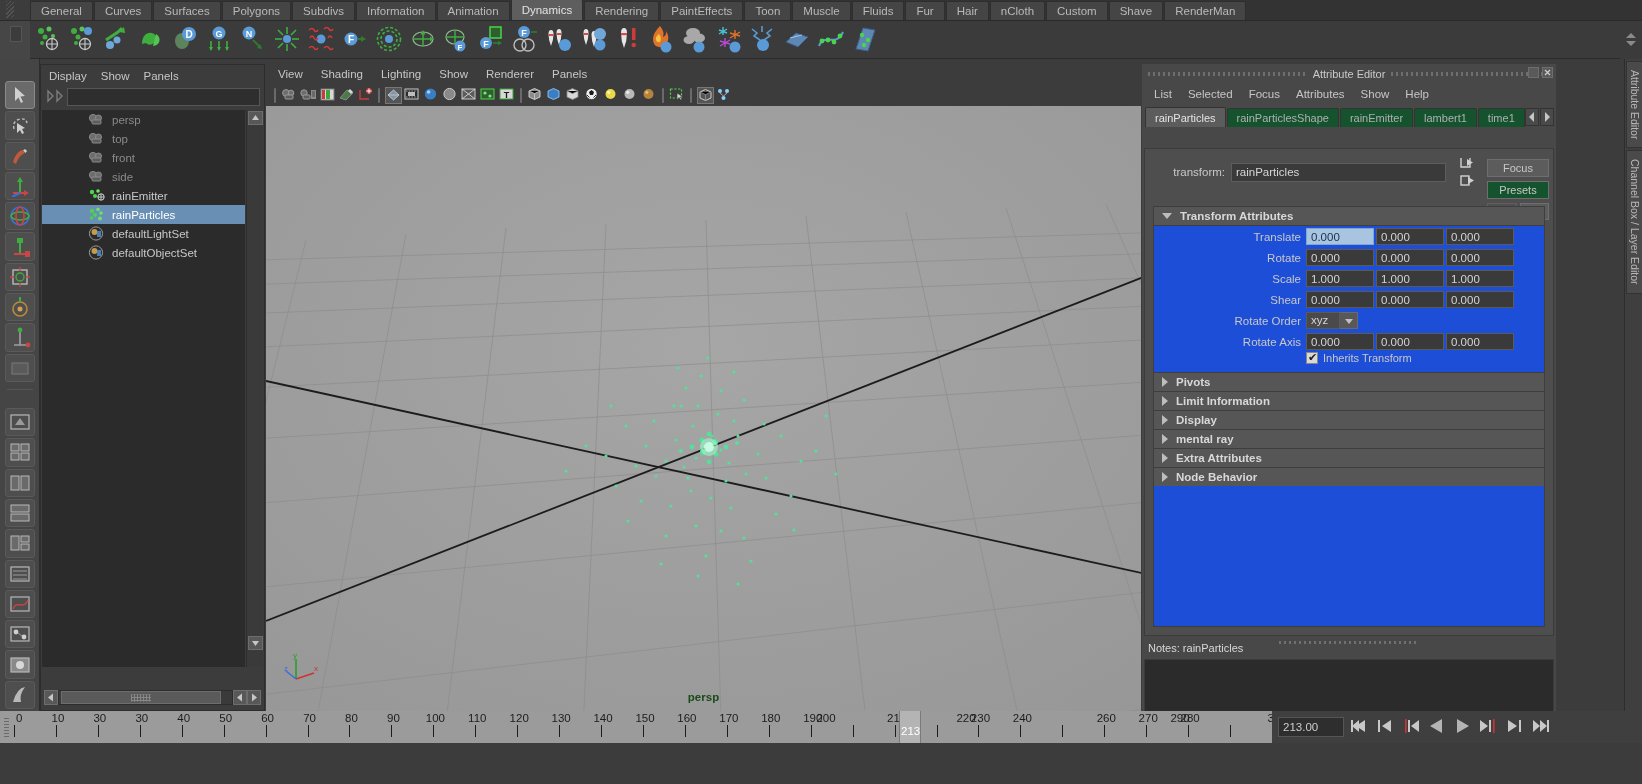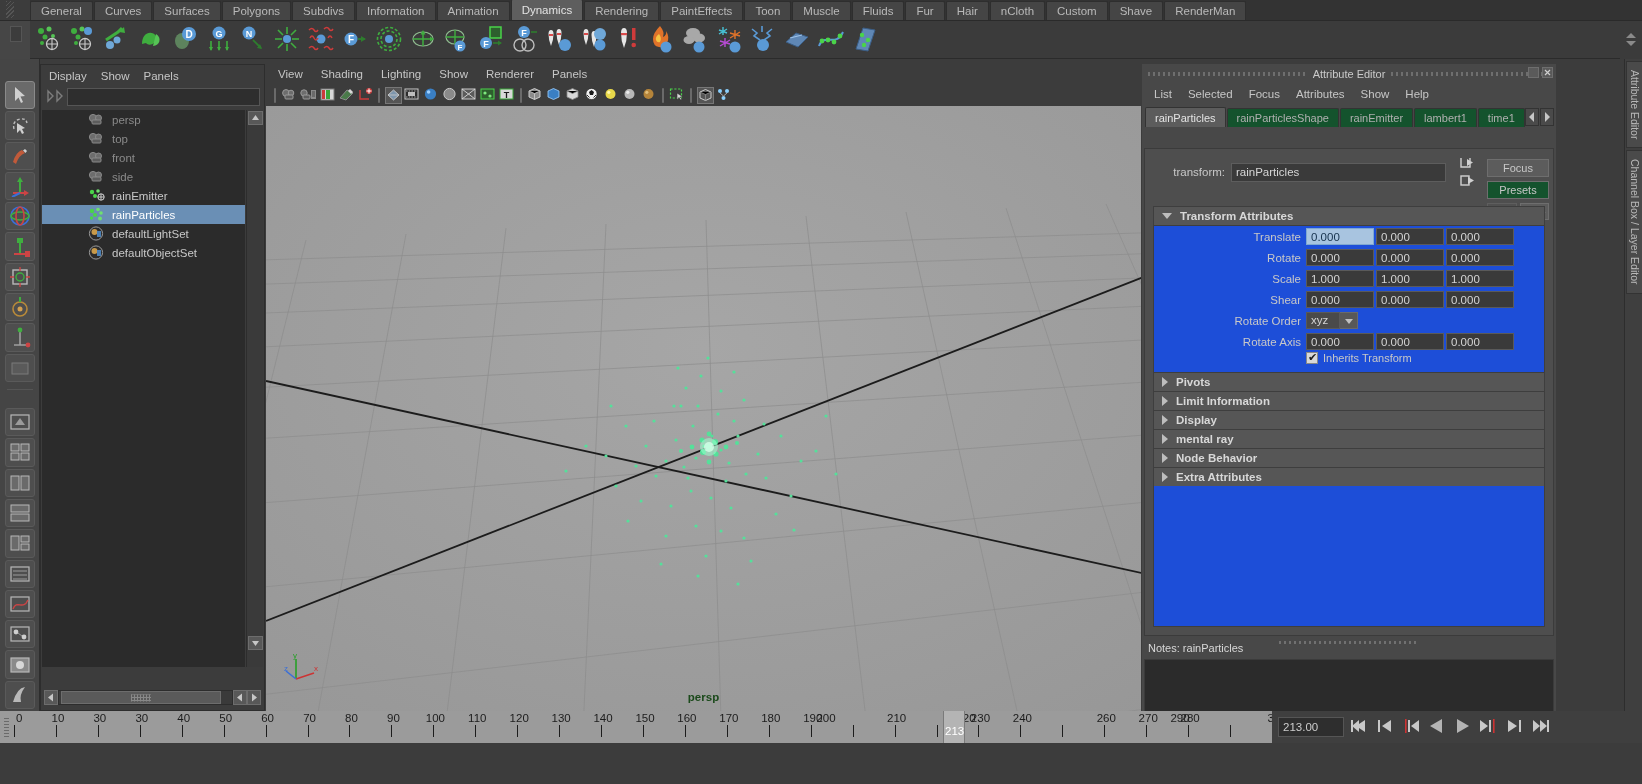--- a/index.html
+++ b/index.html
@@ -1165,25 +1165,25 @@
             <div class="sect-row">
               <div class="twisty closed"></div>
               <div class="grp-title">Display</div>
             </div>
             <div class="sect-row">
               <div class="twisty closed"></div>
               <div class="grp-title">mental ray</div>
             </div>
             <div class="sect-row">
               <div class="twisty closed"></div>
-              <div class="grp-title">Node Behavior</div>
+              <div class="grp-title">Extra Attributes</div>
             </div>
             <div class="sect-row">
               <div class="twisty closed"></div>
-              <div class="grp-title">Extra Attributes</div>
+              <div class="grp-title">Node Behavior</div>
             </div>
           </div>
       </div>
     </div>
 
     <div class="notes-sep">
       <div class="notes-sep-dots"></div>
     </div>
     <div class="notes-label">Notes:  rainParticles</div>
     <div class="notes-box"></div>
@@ -1258,21 +1258,21 @@
         <div class="tl-num" style="left: 1050.33px; margin-top: 36px;">250</div>
         <div class="tl-tick" style="left: 1090.27px;"></div>
         <div class="tl-num" style="left: 1092.27px;">260</div>
         <div class="tl-tick" style="left: 1132.2px;"></div>
         <div class="tl-num" style="left: 1134.2px;">270</div>
         <div class="tl-tick" style="left: 1174.13px;"></div>
         <div class="tl-num" style="left: 1176.13px;">280</div>
         <div class="tl-tick" style="left: 1216.07px;"></div>
         <div class="tl-num" style="left: 1166px;">290</div>
         <div class="tl-num" style="left: 1260px;">30</div>
-        <div class="tl-cursor" id="tl-cursor" style="left: 929px;">
+        <div class="tl-cursor" id="tl-cursor" style="left: 885px;">
         <div class="tl-cursor-label">213</div>
       </div>
       </div>
     <div class="tl-right">
       <input class="tl-field" value="213.00" style="">
       <div class="tl-btn">
         <svg width="23" height="20" viewBox="0 0 23 20">
           <rect x="4" y="4" width="2" height="12" fill="#c8c8c8"></rect>
           <path d="M18 4 L18 16 L9 10 Z" fill="#c8c8c8"></path>
           <path d="M12 4 L12 16 L5 10 Z" fill="#c8c8c8"></path>

